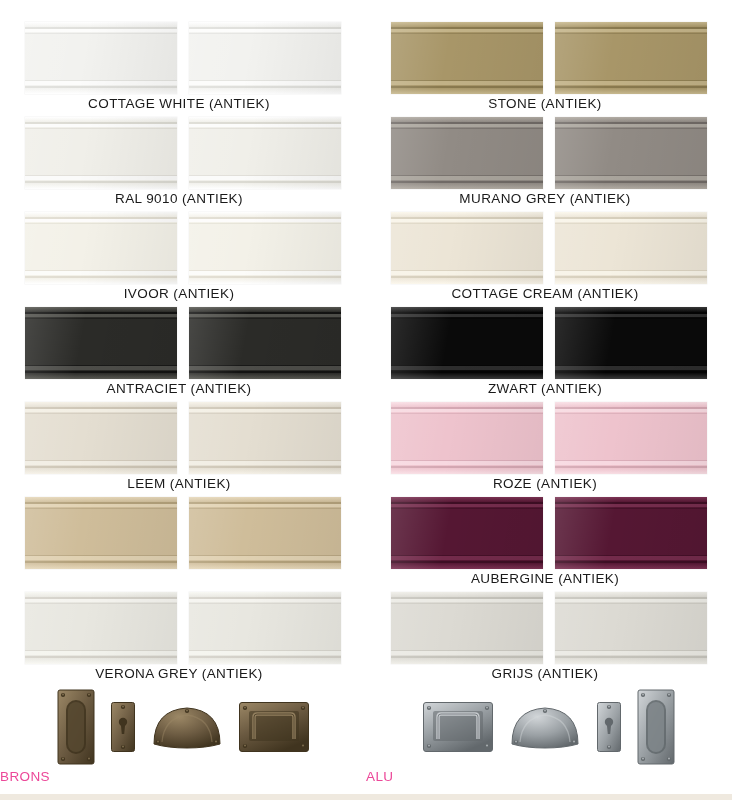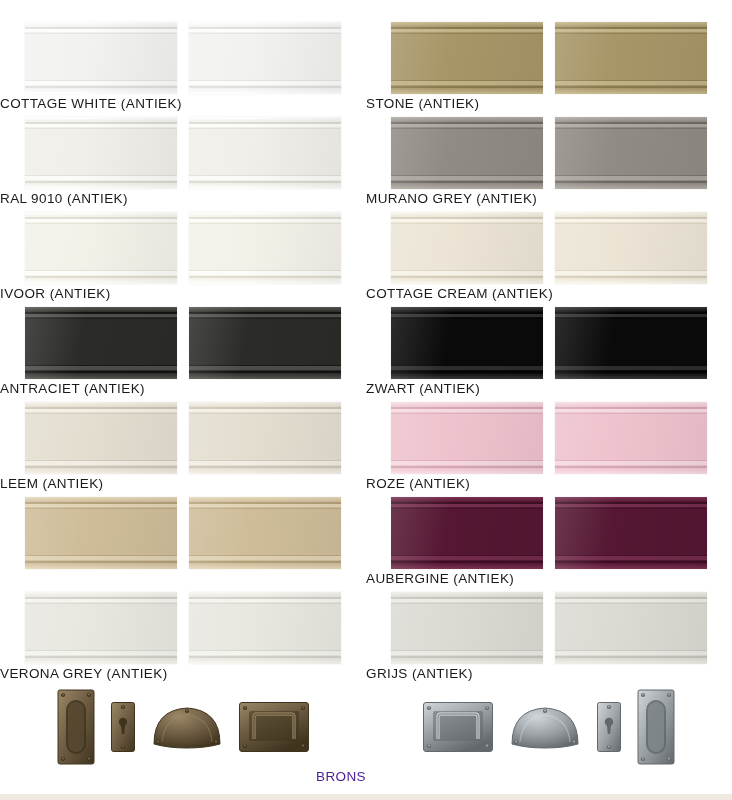--- a/index.html
+++ b/index.html
@@ -67,20 +67,21 @@
   .panel .grv-4    { bottom: 6px;  height: 2px; background: var(--sh); opacity: .55; }
   .panel .hi-bot   { bottom: 0;    height: 6px; background: linear-gradient(0deg, var(--hi) 0%, var(--c) 100%); }
   .panel .sheen {
     position: absolute; inset: 0;
     background: linear-gradient(100deg, rgba(255,255,255,.14) 0%, rgba(255,255,255,0) 38%, rgba(0,0,0,.05) 100%);
   }
   .swatch-label {
     position: absolute;
     left: 0; right: 8px;
     top: 74px;
+    text-align: center;
     font-size: 13.5px;
     letter-spacing: .4px;
     color: #1a1a1a;
     white-space: nowrap;
   }
 
   
   .hardware {
     position: absolute;
     top: 687px; left: 0;
@@ -98,24 +99,24 @@
     top: 0; left: 0; right: 0;
     height: 80px;
     display: flex;
     align-items: center;
     justify-content: center;
     gap: 14px;
   }
   .hw-label {
     position: absolute;
     left: 0; right: 0; top: 82px;
-    text-align: right;
+    text-align: left;
     font-size: 13.5px;
     letter-spacing: .4px;
-    color: #4c1d95;
+    color: #ec4899;
   }
   .hw { position: relative; flex: 0 0 auto; }
   .hw svg { display: block; }
 
   
   .footer-strip {
     position: absolute;
     left: 0; bottom: 0;
     width: 732px; height: 6px;
     background: #efe9df;
@@ -700,17 +701,18 @@
               <circle cx="7" cy="6.5" r="1.1" fill="#d2d6d9" opacity=".6"></circle>
               <circle cx="33" cy="7" r="2.1" fill="#62686c"></circle>
               <circle cx="33" cy="6.5" r="1.1" fill="#d2d6d9" opacity=".6"></circle>
               <circle cx="7" cy="71" r="2.1" fill="#62686c"></circle>
               <circle cx="7" cy="70.5" r="1.1" fill="#d2d6d9" opacity=".6"></circle>
               <circle cx="33" cy="71" r="2.1" fill="#62686c"></circle>
               <circle cx="33" cy="70.5" r="1.1" fill="#d2d6d9" opacity=".6"></circle>
             </svg>
           </div>
         </div>
+      <div class="hw-label">ALU</div>
     </div>
   </div>
 
   <div class="footer-strip"></div>
 </div>
 
 </body></html>

